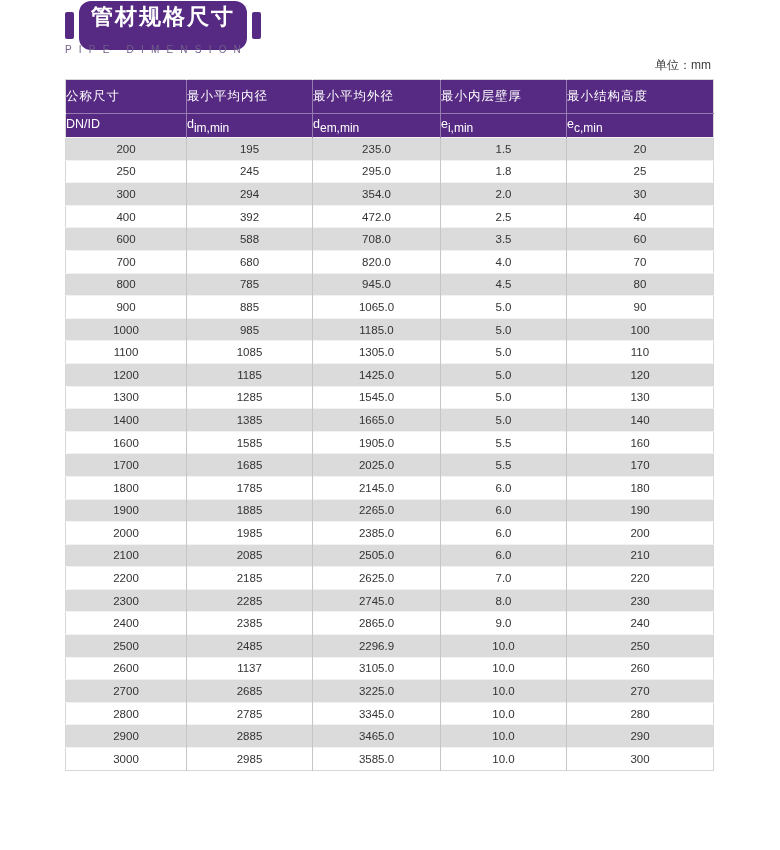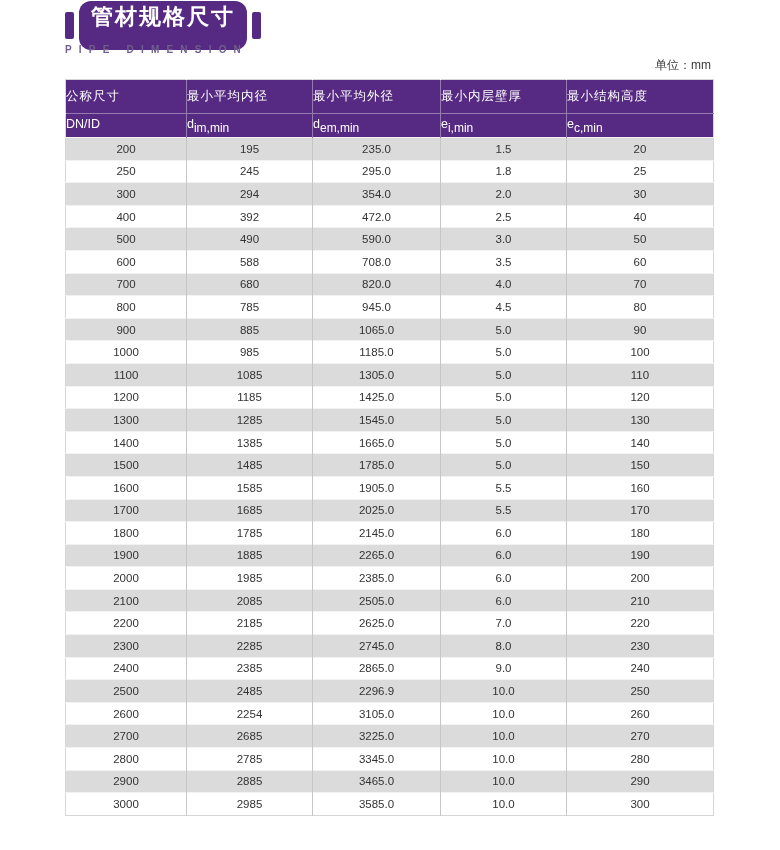--- a/index.html
+++ b/index.html
@@ -9,21 +9,21 @@
   .container { width: 648px; margin: 8px 0 0 65px; }
 
   
   .title-block { position: relative; }
   .title-row { display: flex; align-items: center; height: 34px; }
   .title-bar { width: 9px; height: 27px; background: var(--purple); border-radius: 2px; }
   .title-badge { background: var(--purple); color: #ffffff; font-weight: bold;
     font-size: 22px; letter-spacing: 2px; line-height: 32px; height: 49px;
     padding: 0 12px; border-radius: 12px; margin: 0 5px; }
   .subtitle { margin-top: 2px; font-size: 10px; letter-spacing: 7.2px;
-    color: #6f5f8a; font-weight: bold; white-space: nowrap; }
+    color: #6f5f8a; font-weight: normal; white-space: nowrap; }
 
   
   .unit-row { text-align: right; font-size: 12px; color: #3a3a3a;
     margin: 2px 2px 6px 0; height: 16px; }
 
   
   table { border-collapse: collapse; width: 648px; table-layout: fixed;
     border: 1px solid #d6d6d6; }
   col.c1 { width: 121px; } col.c2 { width: 126px; } col.c3 { width: 128px; }
   col.c4 { width: 126px; } col.c5 { width: 147px; }
@@ -107,27 +107,20 @@
           <td>30</td>
         </tr>
         <tr>
           <td>400</td>
           <td>392</td>
           <td>472.0</td>
           <td>2.5</td>
           <td>40</td>
         </tr>
         <tr>
-          <td>500</td>
-          <td>490</td>
-          <td>590.0</td>
-          <td>3.0</td>
-          <td>50</td>
-        </tr>
-        <tr>
           <td>600</td>
           <td>588</td>
           <td>708.0</td>
           <td>3.5</td>
           <td>60</td>
         </tr>
         <tr>
           <td>700</td>
           <td>680</td>
           <td>820.0</td>
@@ -177,27 +170,20 @@
           <td>130</td>
         </tr>
         <tr>
           <td>1400</td>
           <td>1385</td>
           <td>1665.0</td>
           <td>5.0</td>
           <td>140</td>
         </tr>
         <tr>
-          <td>1500</td>
-          <td>1485</td>
-          <td>1785.0</td>
-          <td>5.0</td>
-          <td>150</td>
-        </tr>
-        <tr>
           <td>1600</td>
           <td>1585</td>
           <td>1905.0</td>
           <td>5.5</td>
           <td>160</td>
         </tr>
         <tr>
           <td>1700</td>
           <td>1685</td>
           <td>2025.0</td>
@@ -255,21 +241,21 @@
         </tr>
         <tr>
           <td>2500</td>
           <td>2485</td>
           <td>2296.9</td>
           <td>10.0</td>
           <td>250</td>
         </tr>
         <tr>
           <td>2600</td>
-          <td>2254</td>
+          <td>1137</td>
           <td>3105.0</td>
           <td>10.0</td>
           <td>260</td>
         </tr>
         <tr>
           <td>2700</td>
           <td>2685</td>
           <td>3225.0</td>
           <td>10.0</td>
           <td>270</td>

